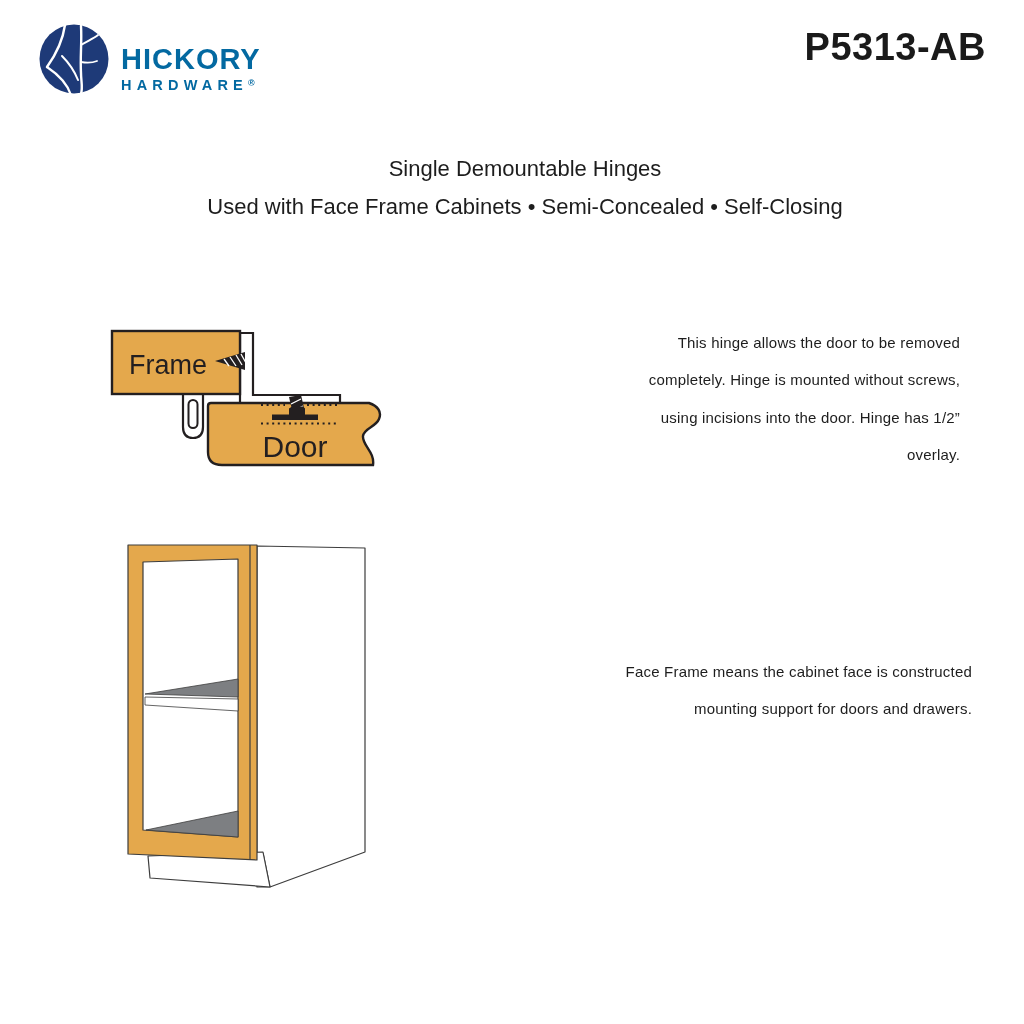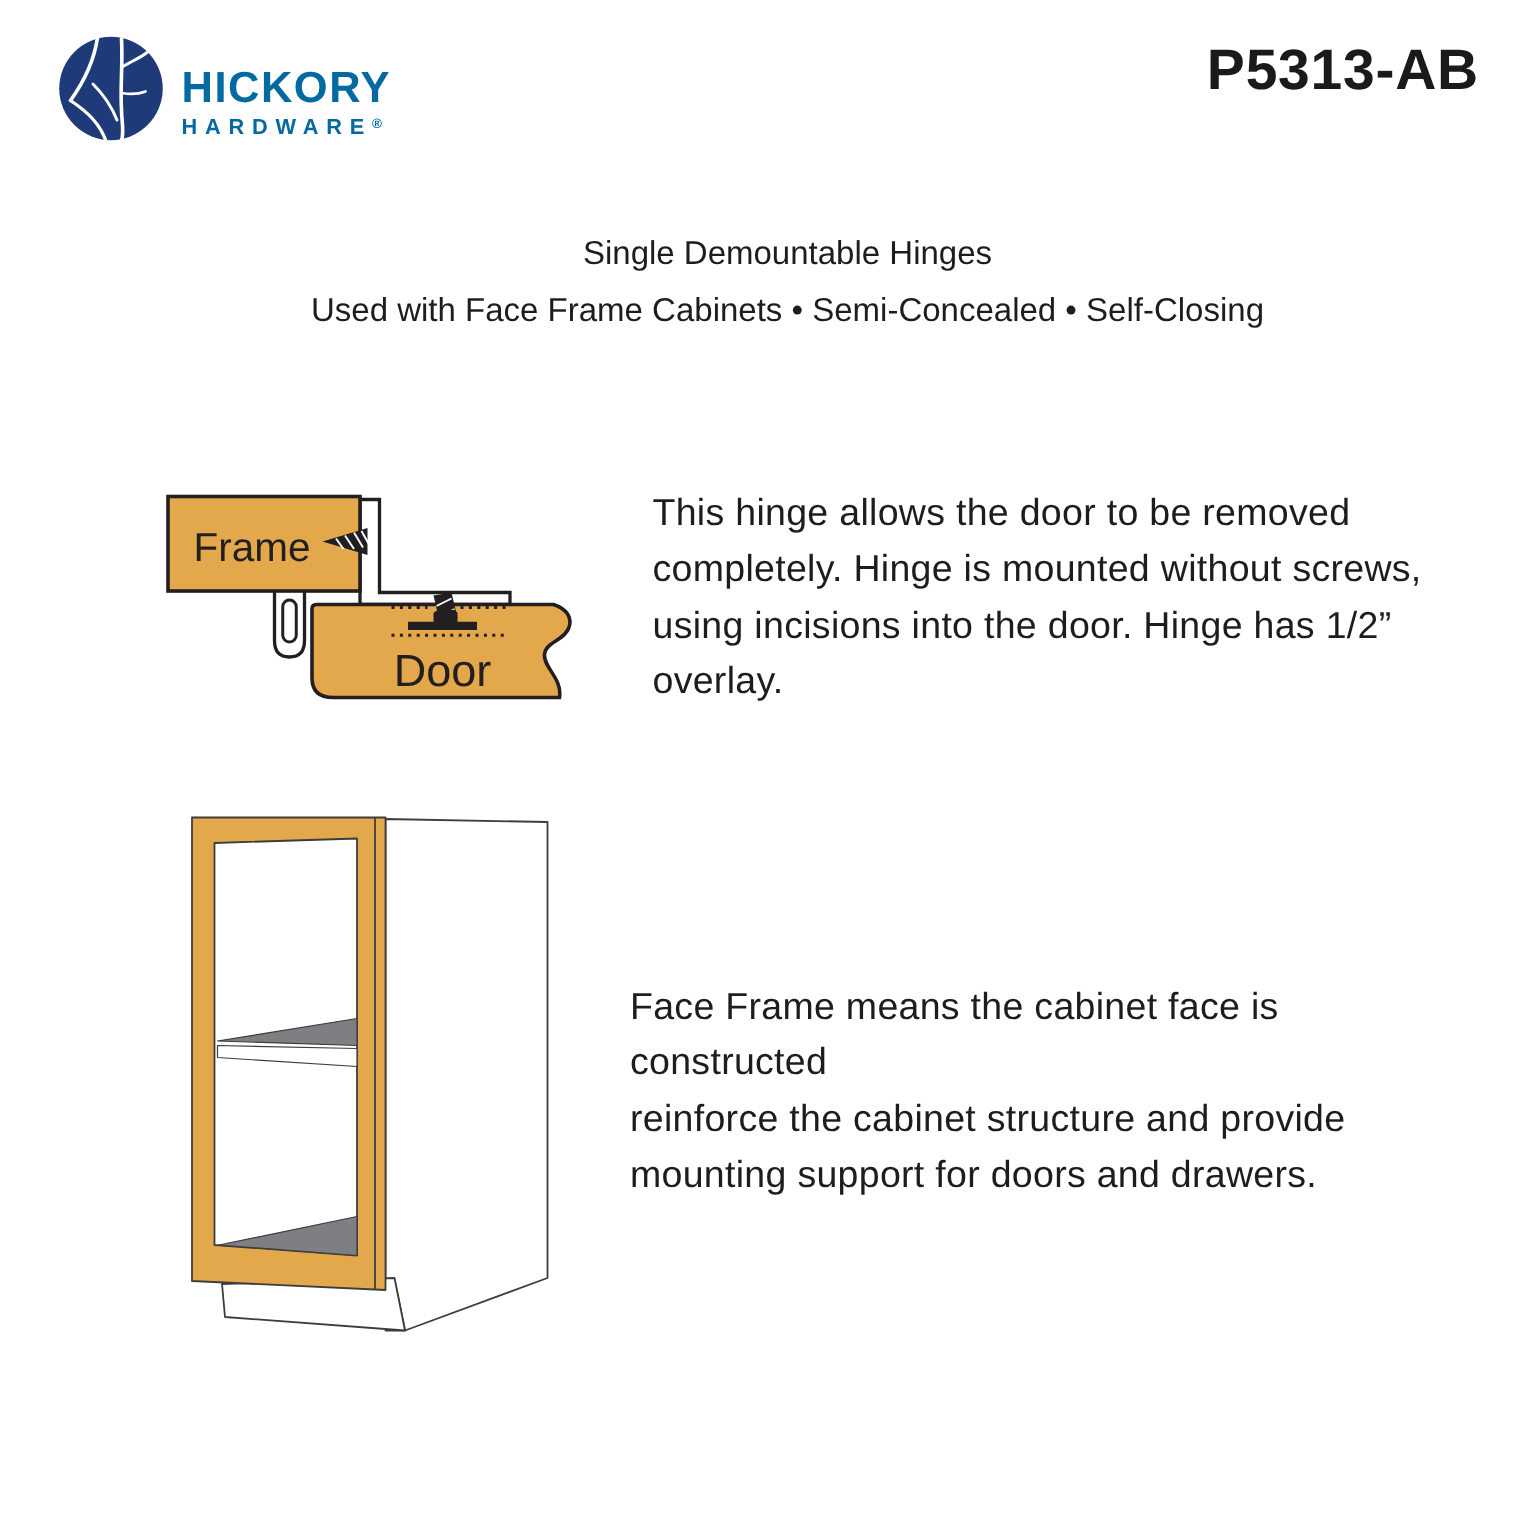--- a/index.html
+++ b/index.html
@@ -11,21 +11,21 @@
   .brand-text{left:121px;top:30px;color:#0369a1;line-height:1;margin-top:15px;}
   .brand-line1{font-size:29px;font-weight:700;letter-spacing:1px;}
   .brand-line2{font-size:14.5px;font-weight:700;letter-spacing:5.2px;margin-top:4px;}
   .brand-reg{font-size:9px;vertical-align:4px;letter-spacing:0;}
   .part-number{right:38px;top:26px;font-size:38px;font-weight:800;color:#1a1a1a;letter-spacing:0.5px;}
 
   
   .subtitle{left:13px;top:150px;width:1024px;text-align:center;font-size:22px;line-height:38px;color:#1d1d1d;}
 
   
-  .para{font-size:25px;line-height:37.3px;text-align:left;color:#1d1d1d;letter-spacing:0.2px;}
+  .para{font-size:15px;line-height:37.3px;text-align:right;color:#1d1d1d;letter-spacing:0.2px;}
   .para-hinge{left:435px;top:324px;width:525px;}
   .para-cabinet{left:420px;top:642px;width:552px;margin-top:11px;}
 
   svg text{font-family:"Liberation Sans", sans-serif;}
 </style>
 </head>
 <body>
 
 <div class="abs" style="left:36px;top:22px;">
   <svg width="76" height="74" viewBox="0 0 76 74">
@@ -120,15 +120,14 @@
       <polygon points="27,156 120,141 120,159" stroke-width="0.8" fill="#7d7f82"></polygon>
       <polygon points="27,159 120,161 120,173 27,167" fill="#ffffff" stroke-width="0.8"></polygon>
 
       <polygon points="28,292 120,273 120,299" stroke-width="0.8" fill="#7d7f82"></polygon>
     </g>
   </svg>
 </div>
 
 <div class="abs para para-cabinet">
     <div>Face Frame means the cabinet face is constructed</div>
-    <div>reinforce the cabinet structure and provide</div>
     <div>mounting support for doors and drawers.</div>
   </div>
 
 </body></html>

